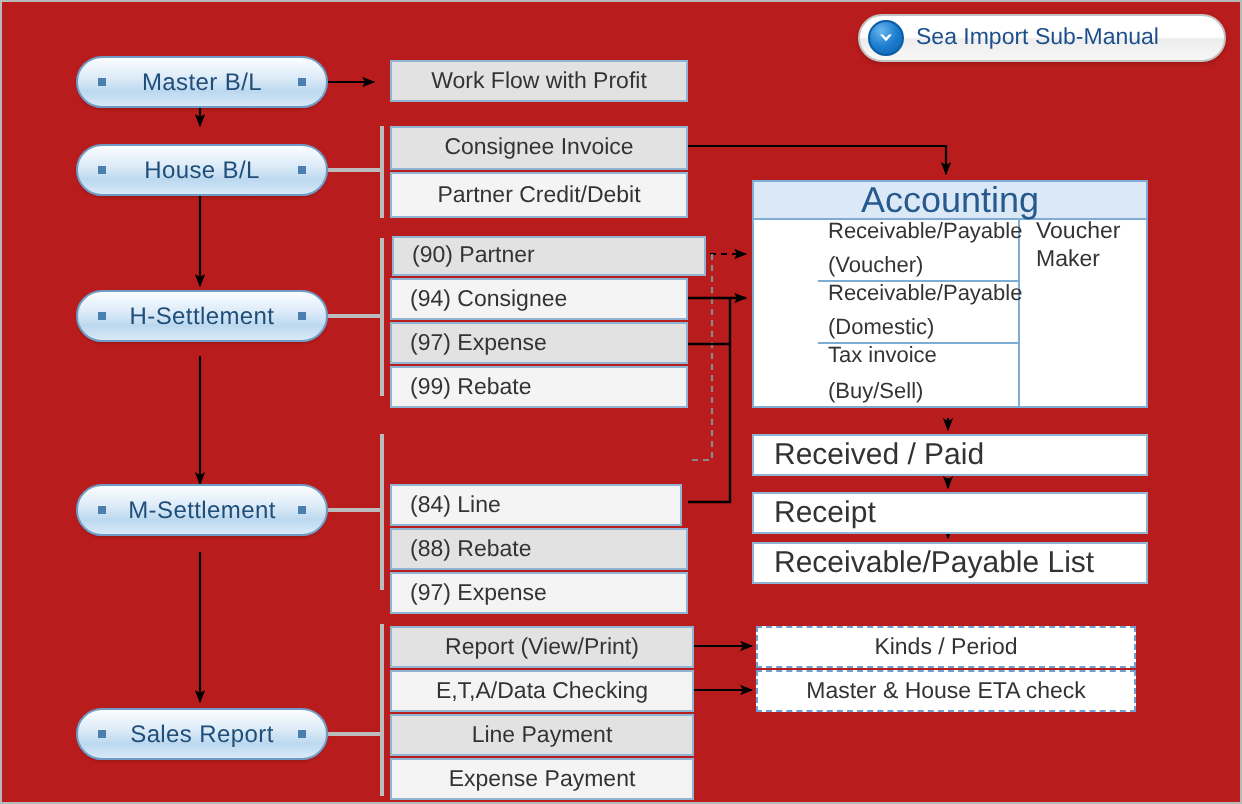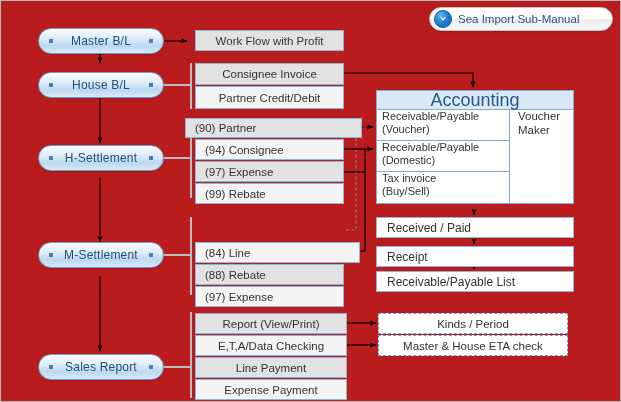--- a/index.html
+++ b/index.html
@@ -71,21 +71,21 @@
 
   
   .rbox {
     position: absolute;
     border: 1px solid #8fb4d4;
     box-sizing: border-box;
     background: #ffffff;
     display: flex;
     align-items: center;
     padding-left: 10px;
-    font-size: 12px;
+    font-size: 15px;
     color: #333333;
     white-space: nowrap;
   }
 
   
   .dbox {
     position: absolute;
     border: 1px dashed #6e9fd0;
     box-sizing: border-box;
     background: #ffffff;
@@ -124,21 +124,22 @@
   .acct-cell {
     height: 31px;
     border-bottom: 1px solid #7facd4;
     box-sizing: border-box;
     padding-left: 5px;
     font-size: 11px;
     color: #333333;
     line-height: 1.16;
     display: flex;
     flex-direction: column;
-    justify-content: flex-start;
+    justify-content: space-between;
+    margin-left: 32px;
   }
   .acct-cell:last-child { border-bottom: none; }
   .acct-right {
     flex: 1;
     display: flex;
     align-items: flex-start;
     padding-left: 8px;
     font-size: 11.5px;
     color: #333333;
     line-height: 1.18;
@@ -269,26 +270,26 @@
     <span class="dot l"></span>
     <span class="ptext">Sales Report</span>
     <span class="dot r"></span>
   </div>
 
   <div class="box ctr" style="left:194px; top:29px; width:149px; height:21px;">Work Flow with Profit</div>
 
   <div class="box ctr" style="left:194px; top:62px; width:149px; height:22px;">Consignee Invoice</div>
   <div class="box ctr alt" style="left:194px; top:85px; width:149px; height:23px;">Partner Credit/Debit</div>
 
-  <div class="box lft" style="left:184px; top:117px; width:177px; height:20px;">(90) Partner</div>
+  <div class="box lft" style="left:195px; top:117px; width:157px; height:20px;">(90) Partner</div>
   <div class="box lft alt" style="left:194px; top:138px; width:149px; height:21px;">(94) Consignee</div>
   <div class="box lft" style="left:194px; top:160px; width:149px; height:21px;">(97) Expense</div>
   <div class="box lft alt" style="left:194px; top:182px; width:149px; height:21px;">(99) Rebate</div>
 
-  <div class="box lft alt" style="left:194px; top:241px; width:165px; height:21px;">(84) Line</div>
+  <div class="box lft alt" style="left:194px; top:241px; width:146px; height:21px;">(84) Line</div>
   <div class="box lft" style="left:194px; top:263px; width:149px; height:21px;">(88) Rebate</div>
   <div class="box lft alt" style="left:194px; top:285px; width:149px; height:21px;">(97) Expense</div>
 
   <div class="box ctr" style="left:194px; top:312px; width:152px; height:21px;">Report (View/Print)</div>
   <div class="box ctr alt" style="left:194px; top:334px; width:152px; height:21px;">E,T,A/Data Checking</div>
   <div class="box ctr" style="left:194px; top:356px; width:152px; height:21px;">Line Payment</div>
   <div class="box ctr alt" style="left:194px; top:378px; width:152px; height:21px;">Expense Payment</div>
 
   <div class="acct" style="left:375px; top:89px; width:198px; height:114px;">
     <div class="acct-head">Accounting</div>

